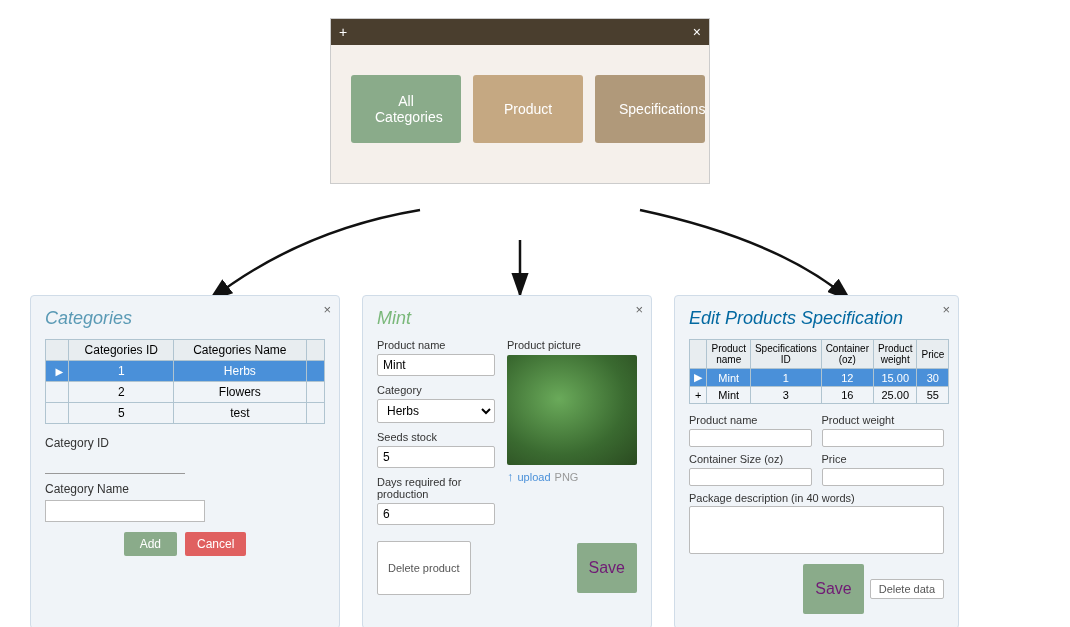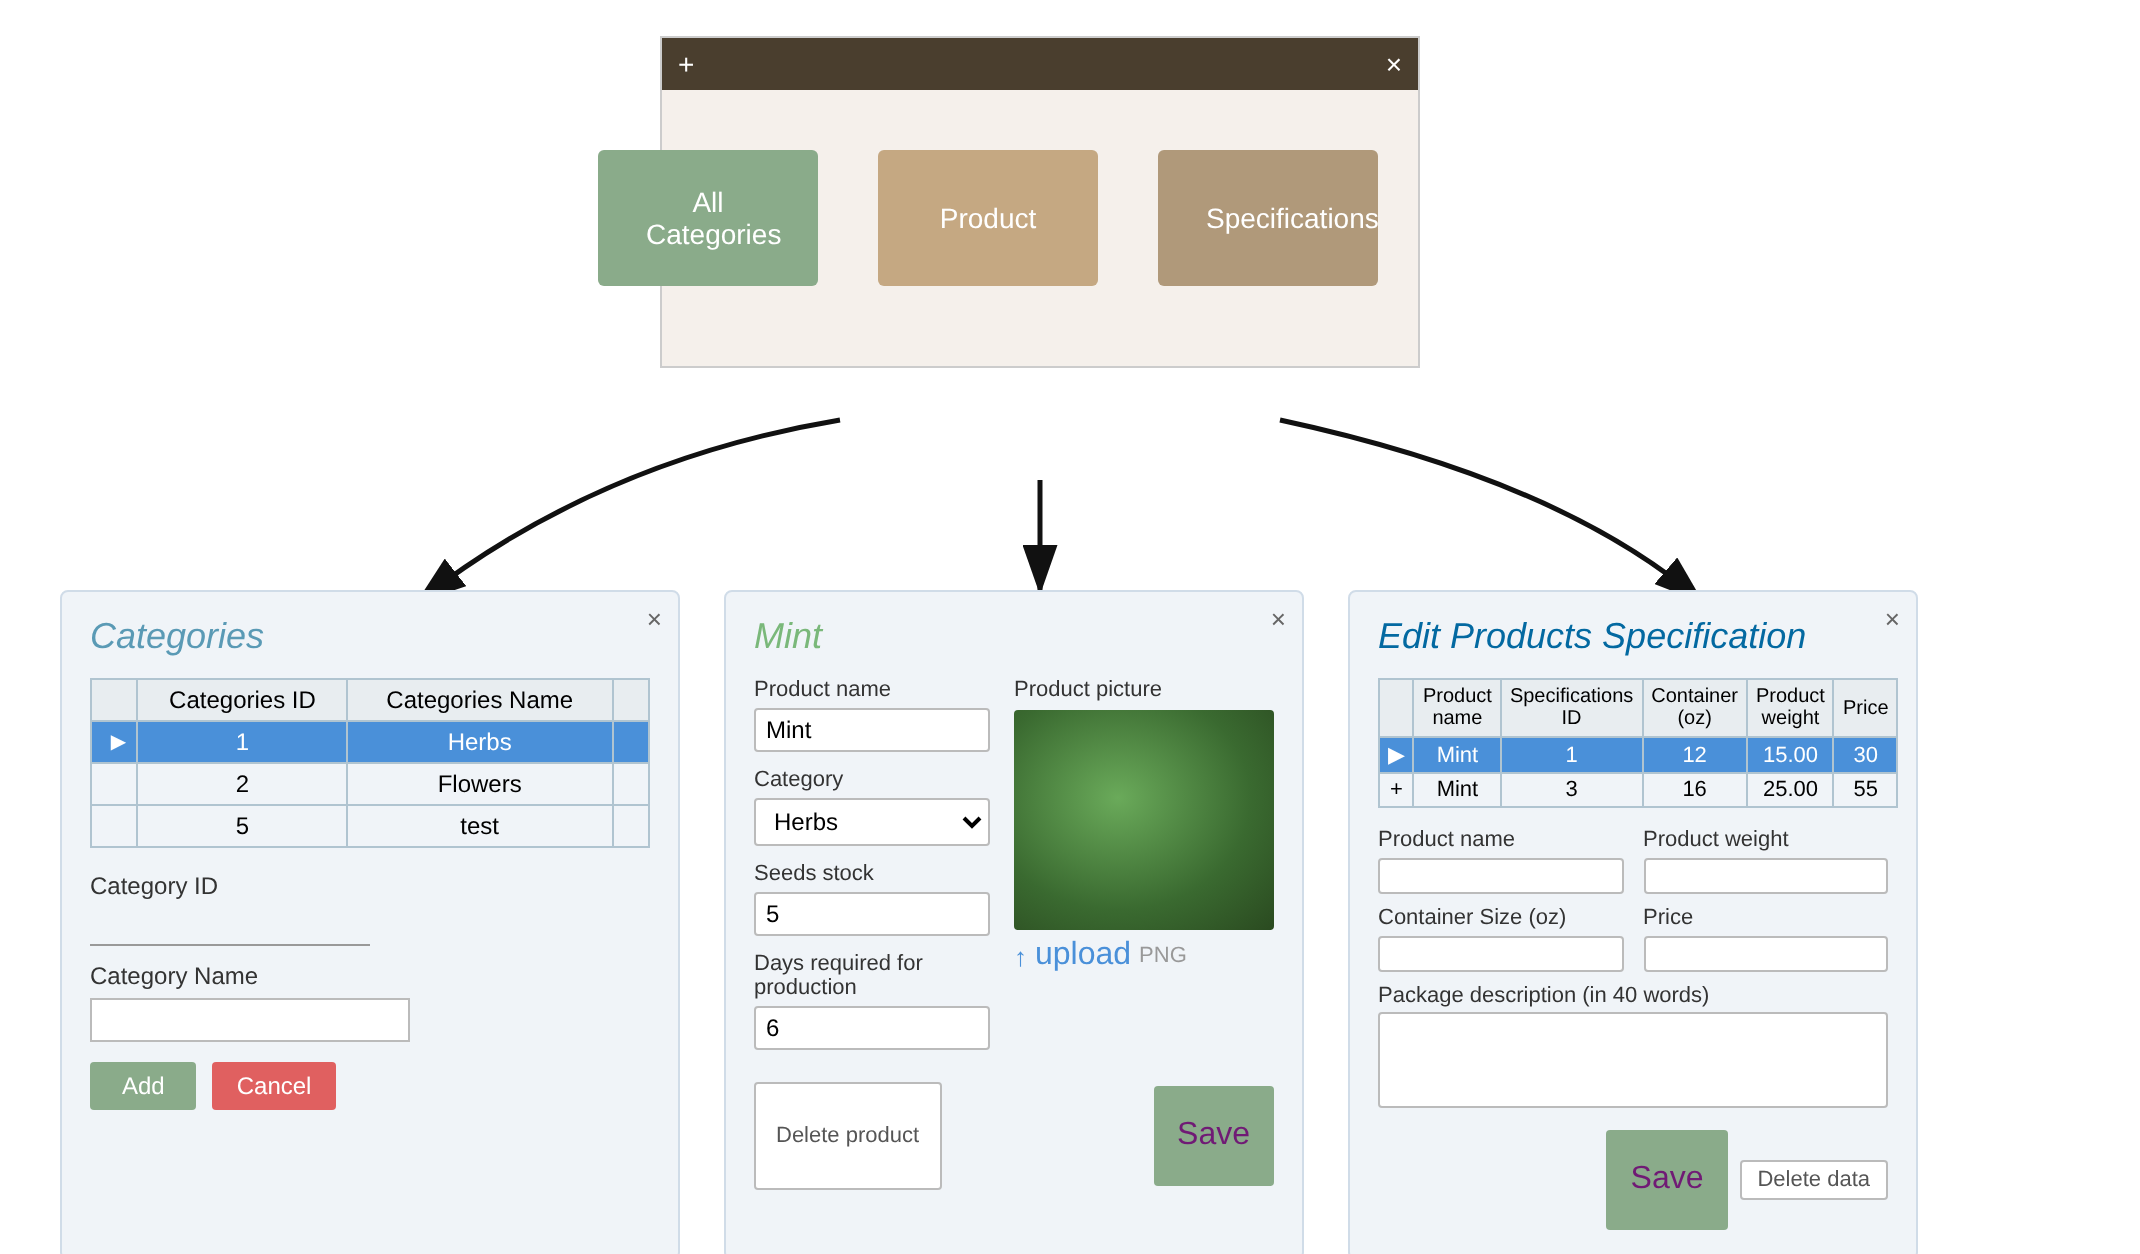--- a/index.html
+++ b/index.html
@@ -25,22 +25,22 @@
       background: #4a3e2e;
       color: #fff;
       padding: 5px 8px;
       display: flex;
       justify-content: space-between;
       align-items: center;
       font-size: 14px;
     }
     .top-modal-body {
       display: flex;
-      justify-content: flex-end;
-      gap: 30px;
+      justify-content: flex-start;
+      gap: 12px;
       padding: 30px 20px 40px;
     }
     .nav-btn {
       padding: 18px 24px;
       font-size: 14px;
       cursor: pointer;
       border: none;
       border-radius: 3px;
       min-width: 110px;
       text-align: center;
@@ -125,21 +125,21 @@
     .cat-form-row label { font-size: 12px; display: block; margin-bottom: 4px; color: #333; }
     .cat-form-row input {
       width: 140px;
       border: none;
       border-bottom: 1px solid #999;
       background: transparent;
       font-size: 12px;
       padding: 2px 0;
       outline: none;
     }
-    .cat-btns { display: flex; gap: 8px; margin-top: 10px; justify-content: flex-start; }
+    .cat-btns { display: flex; gap: 8px; margin-top: 10px; justify-content: center; }
     .btn-add { background: #8aab8a; color: #fff; border: none; padding: 5px 16px; font-size: 12px; cursor: pointer; border-radius: 2px; }
     .btn-cancel { background: #e06060; color: #fff; border: none; padding: 5px 12px; font-size: 12px; cursor: pointer; border-radius: 2px; }
 
     
     .mint-panel { width: 290px; }
     .mint-panel .panel-title { color: #7ab87a; }
     .mint-grid { display: grid; grid-template-columns: 1fr 1fr; gap: 0 12px; }
     .mint-left {}
     .mint-right {}
     .form-group { margin-bottom: 8px; }
@@ -330,21 +330,21 @@
           <input type="text" value="6" style="">
         </div>
       </div>
       <div class="mint-right">
         <label style="font-size:11px; display:block; margin-bottom:4px; color:#333;">Product picture</label>
         <div class="product-img">
           <div class="product-img-inner"></div>
         </div>
         <div class="upload-row">
           <span class="upload-icon">↑</span>
-          <span style="color:#4a90d9; font-size:16px; cursor:pointer;">upload</span>
+          <span style="color:#4a90d9; font-size:11px; cursor:pointer;">upload</span>
           <span class="png-label">PNG</span>
         </div>
       </div>
     </div>
     <div class="mint-btns">
       <button class="btn-delete">Delete product</button>
       <button class="btn-save">Save</button>
     </div>
   </div>
 

